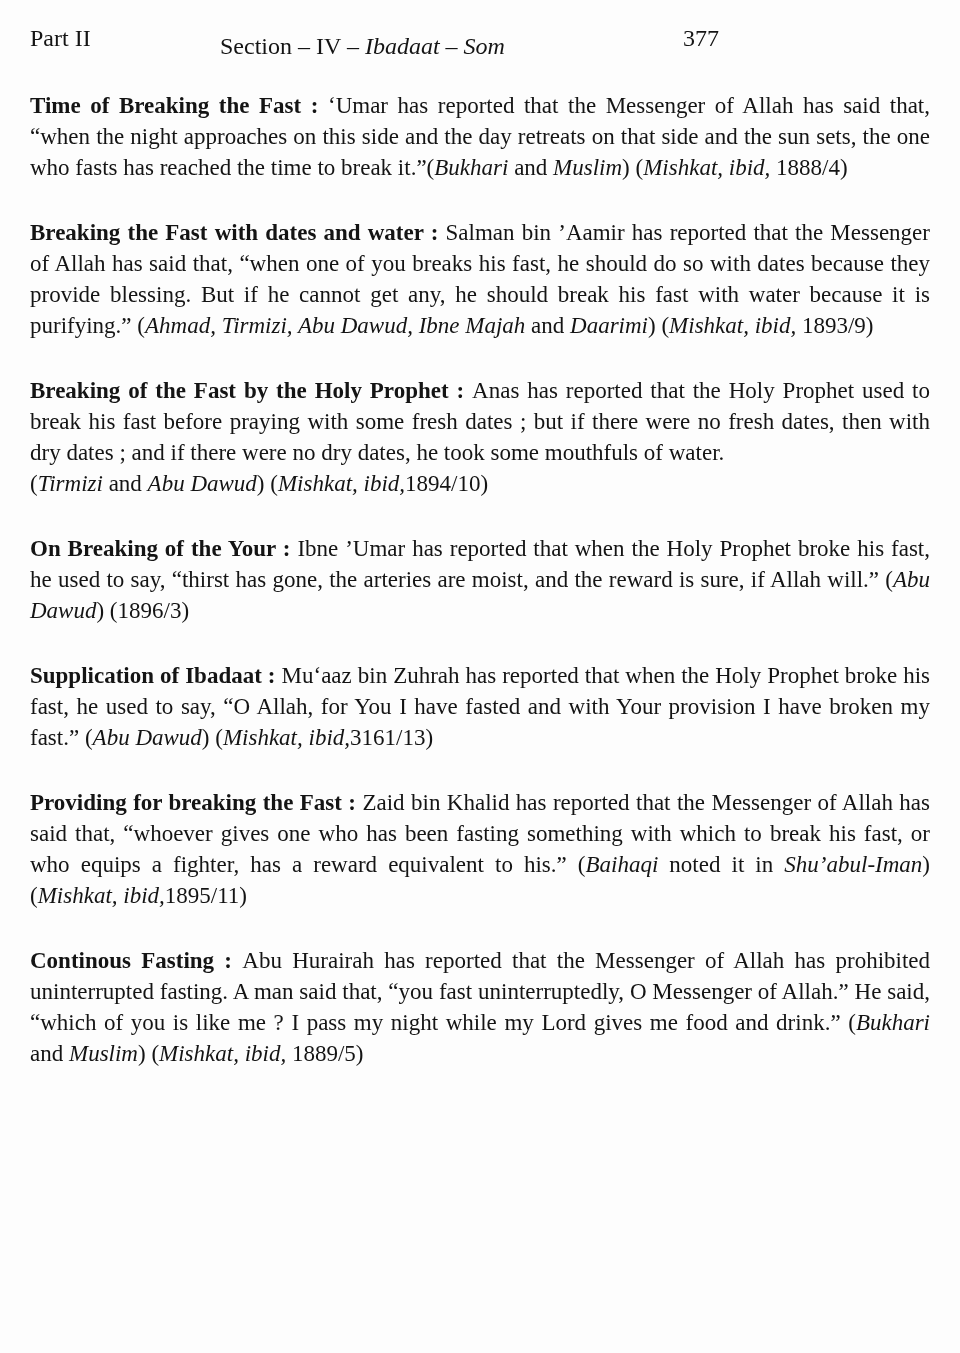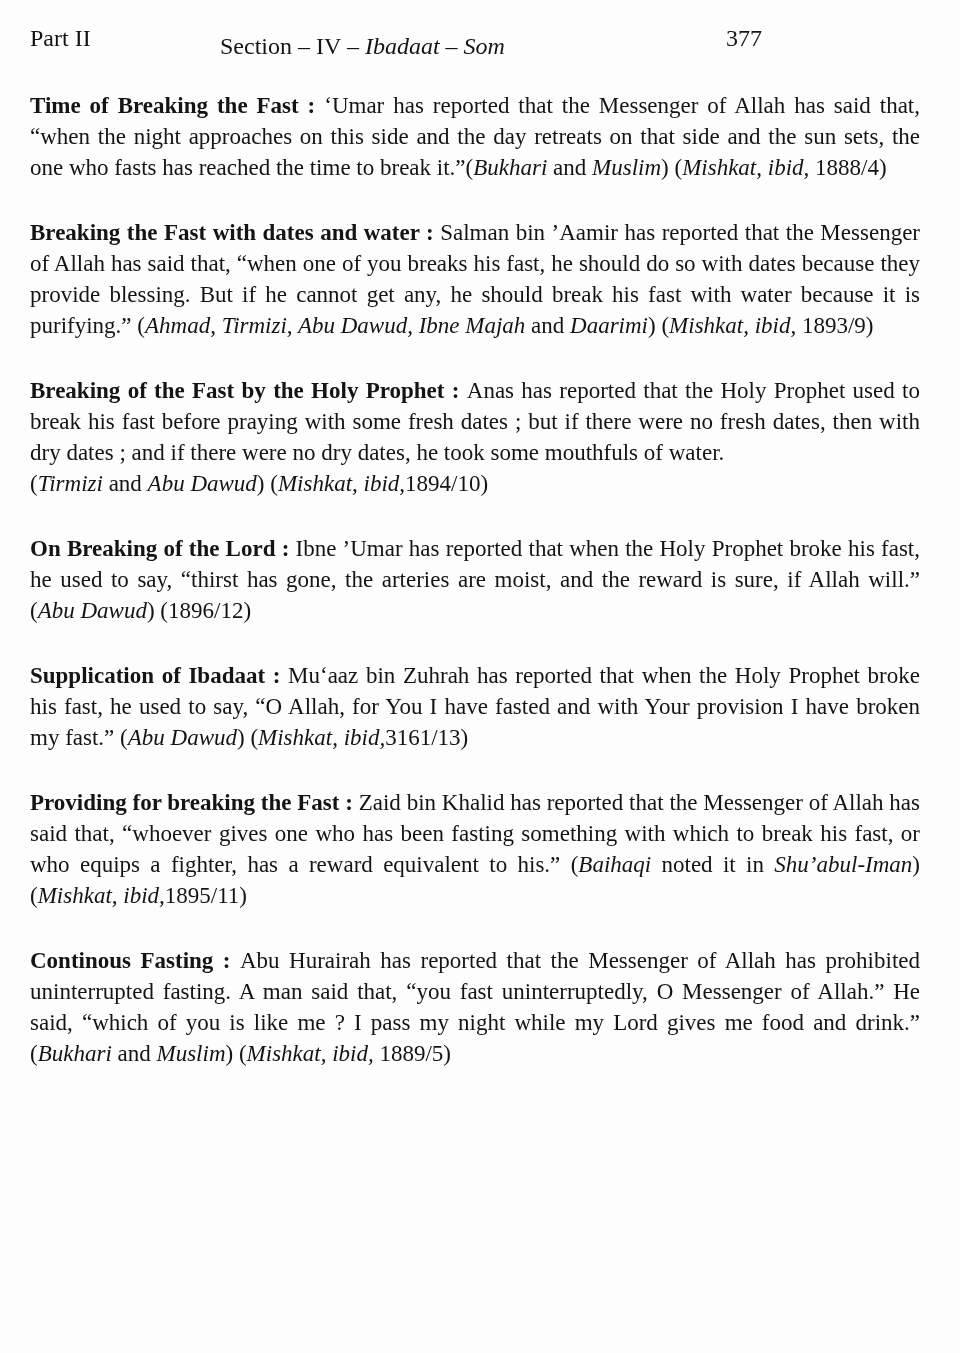--- a/index.html
+++ b/index.html
@@ -19,23 +19,23 @@
   .page-header {
     position: relative;
     height: 52px;
     font-size: 24px;
     line-height: 28px;
     text-align: right;
   }
   .page-header .part-label    { position: absolute; left: 30px;  top: 24px; }
   .page-header .section-title { position: absolute; left: 220px; top: 24px; margin-top: 8px; }
   .page-header .section-title .it { font-style: italic; }
-  .page-header .page-number   { position: absolute; left: 683px; top: 24px; margin-left: 43px; }
+  .page-header .page-number   { position: absolute; left: 683px; top: 24px; }
   .content {
-    padding: 38px 40px 0 30px;
+    padding: 38px 30px 0 30px;
   }
   .para {
     margin: 0 0 34px 0;
     font-size: 23px;
     line-height: 31px;
     text-align: justify;
     text-justify: inter-word;
   }
   .para:first-child { margin-top: 0; }
   .b { font-weight: bold; }
@@ -48,18 +48,18 @@
 <div class="page">
   <div class="page-header">
     <span class="part-label">Part II</span>
     <span class="section-title"><span>Section – IV – </span><span class="it">Ibadaat – Som</span></span>
     <span class="page-number">377</span>
   </div>
   <div class="content">
       <p class="para"><span class="b">Time of Breaking the Fast : </span><span class="n">‘Umar has reported that the Messenger of Allah has said that, “when the night approaches on this side and the day retreats on that side and the sun sets, the one who fasts has reached the time to break it.”(</span><span class="i">Bukhari</span><span class="n"> and </span><span class="i">Muslim</span><span class="n">) (</span><span class="i">Mishkat, ibid,</span><span class="n"> 1888/4)</span></p>
       <p class="para"><span class="b">Breaking the Fast with dates and water : </span><span class="n">Salman bin ’Aamir  has reported that the Messenger of Allah has said that, “when one of you breaks his fast, he should do so with dates because they provide blessing. But if he cannot get any, he should break his fast with water because it is purifying.” (</span><span class="i">Ahmad, Tirmizi, Abu Dawud, Ibne Majah</span><span class="n"> and </span><span class="i">Daarimi</span><span class="n">) (</span><span class="i">Mishkat, ibid,</span><span class="n"> 1893/9)</span></p>
       <p class="para"><span class="b">Breaking of the Fast by the Holy Prophet : </span><span class="n">Anas has reported that the Holy Prophet used to break his fast before praying with some fresh dates ; but if there were no fresh dates, then with dry dates ; and if there were no dry dates,  he took some mouthfuls of water.</span><br><span class="n">(</span><span class="i">Tirmizi</span><span class="n"> and </span><span class="i">Abu Dawud</span><span class="n">) (</span><span class="i">Mishkat, ibid,</span><span class="n">1894/10)</span></p>
-      <p class="para"><span class="b">On Breaking of the Lord : </span><span class="n">Ibne ’Umar has reported that when the Holy Prophet broke his fast, he used to say, “thirst has gone, the arteries are moist, and the reward is sure, if Allah will.” (</span><span class="i">Abu Dawud</span><span class="n">) (1896/12)</span></p>
+      <p class="para"><span class="b">On Breaking of the Your : </span><span class="n">Ibne ’Umar has reported that when the Holy Prophet broke his fast, he used to say, “thirst has gone, the arteries are moist, and the reward is sure, if Allah will.” (</span><span class="i">Abu Dawud</span><span class="n">) (1896/3)</span></p>
       <p class="para"><span class="b">Supplication of Ibadaat : </span><span class="n">Mu‘aaz bin Zuhrah has reported that when the Holy Prophet broke his fast, he used to say, “O Allah, for You I have fasted and with Your provision I have broken my fast.” (</span><span class="i">Abu Dawud</span><span class="n">) (</span><span class="i">Mishkat, ibid,</span><span class="n">3161/13)</span></p>
       <p class="para"><span class="b">Providing for breaking the Fast : </span><span class="n">Zaid bin Khalid has reported that the Messenger of Allah has said that, “whoever gives one who has been fasting something with which to break his fast, or who equips a fighter, has a reward equivalent  to his.” (</span><span class="i">Baihaqi</span><span class="n"> noted it in </span><span class="i">Shu’abul-Iman</span><span class="n">) (</span><span class="i">Mishkat, ibid,</span><span class="n">1895/11)</span></p>
       <p class="para"><span class="b">Continous Fasting : </span><span class="n">Abu Hurairah has reported that the Messenger of Allah has prohibited uninterrupted fasting. A man said that, “you fast uninterruptedly, O Messenger of Allah.” He said, “which of you is like me ? I pass my night while my Lord gives me food and drink.” (</span><span class="i">Bukhari</span><span class="n"> and </span><span class="i">Muslim</span><span class="n">) (</span><span class="i">Mishkat, ibid,</span><span class="n"> 1889/5)</span></p>
     </div>
 </div>
 
 </body></html>

